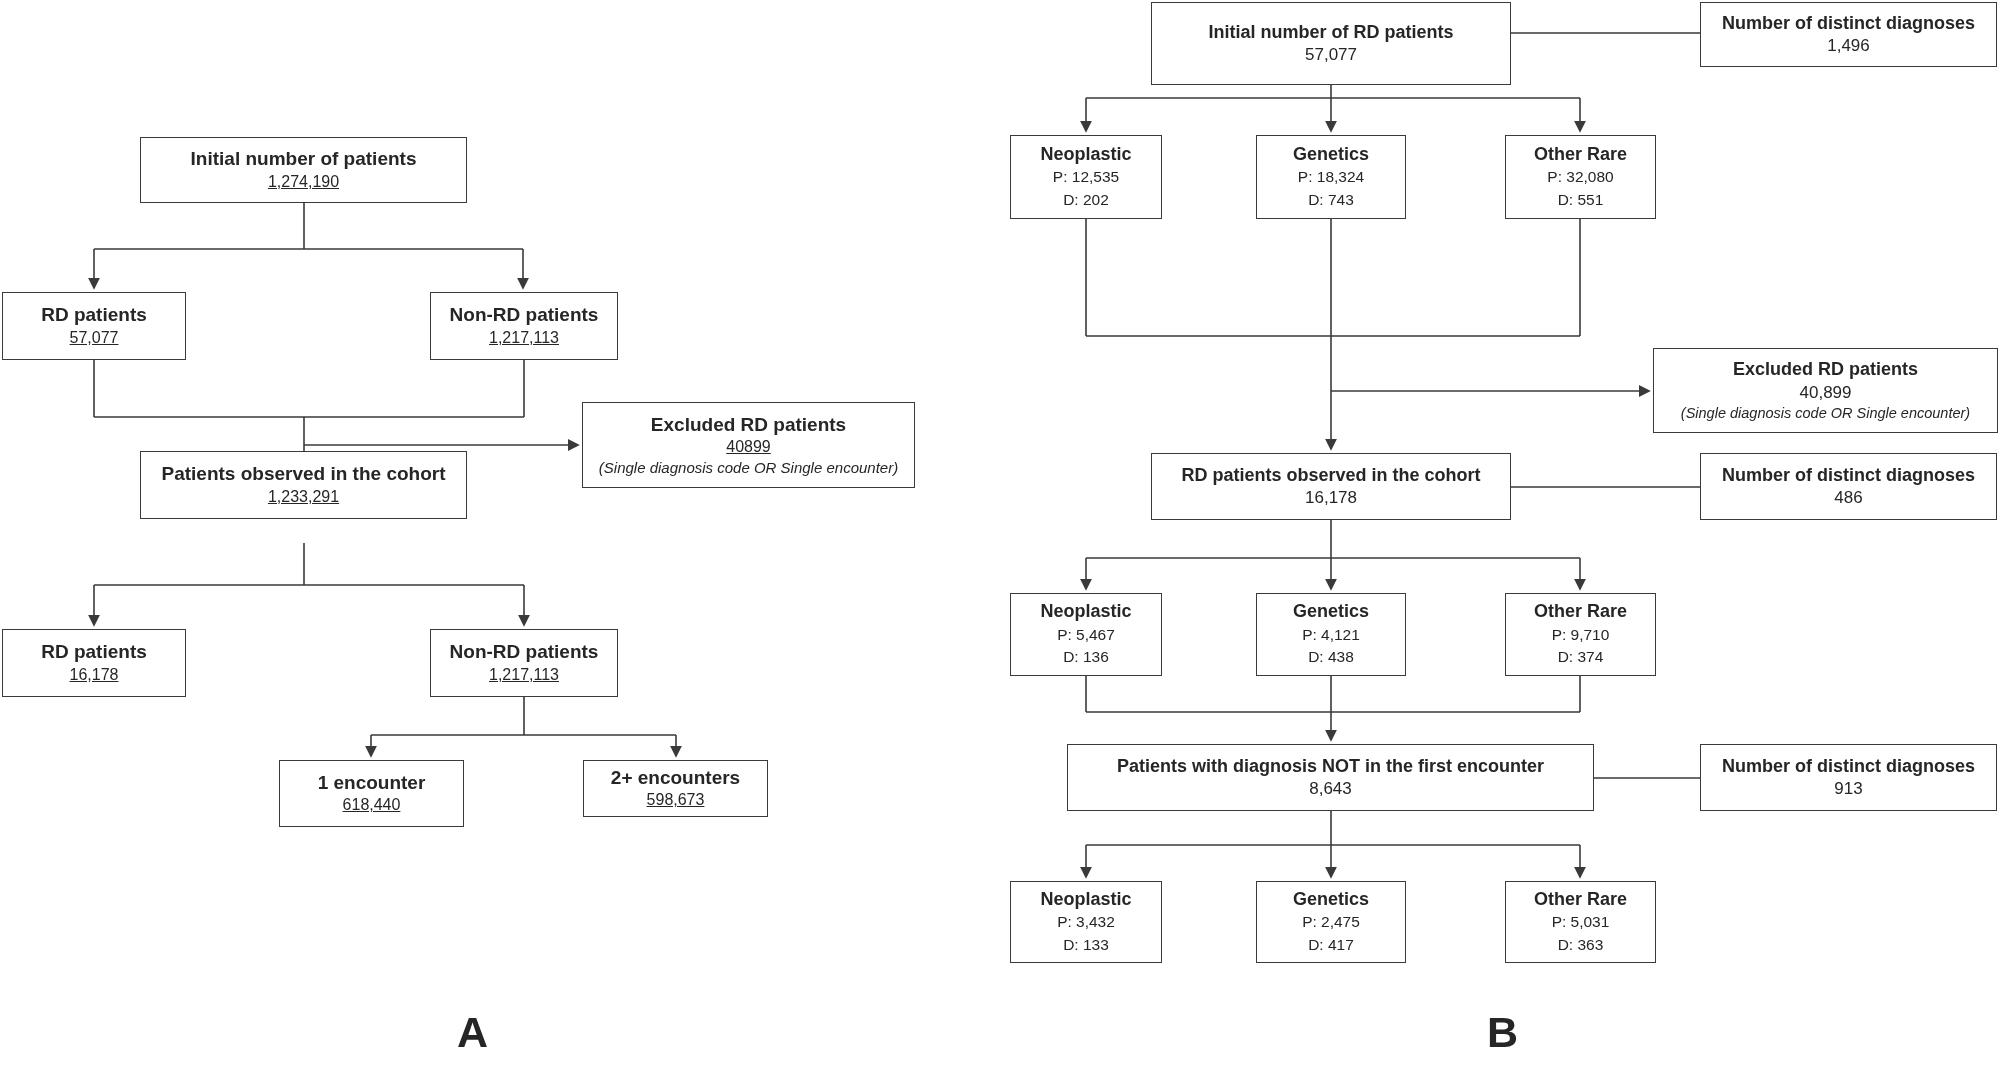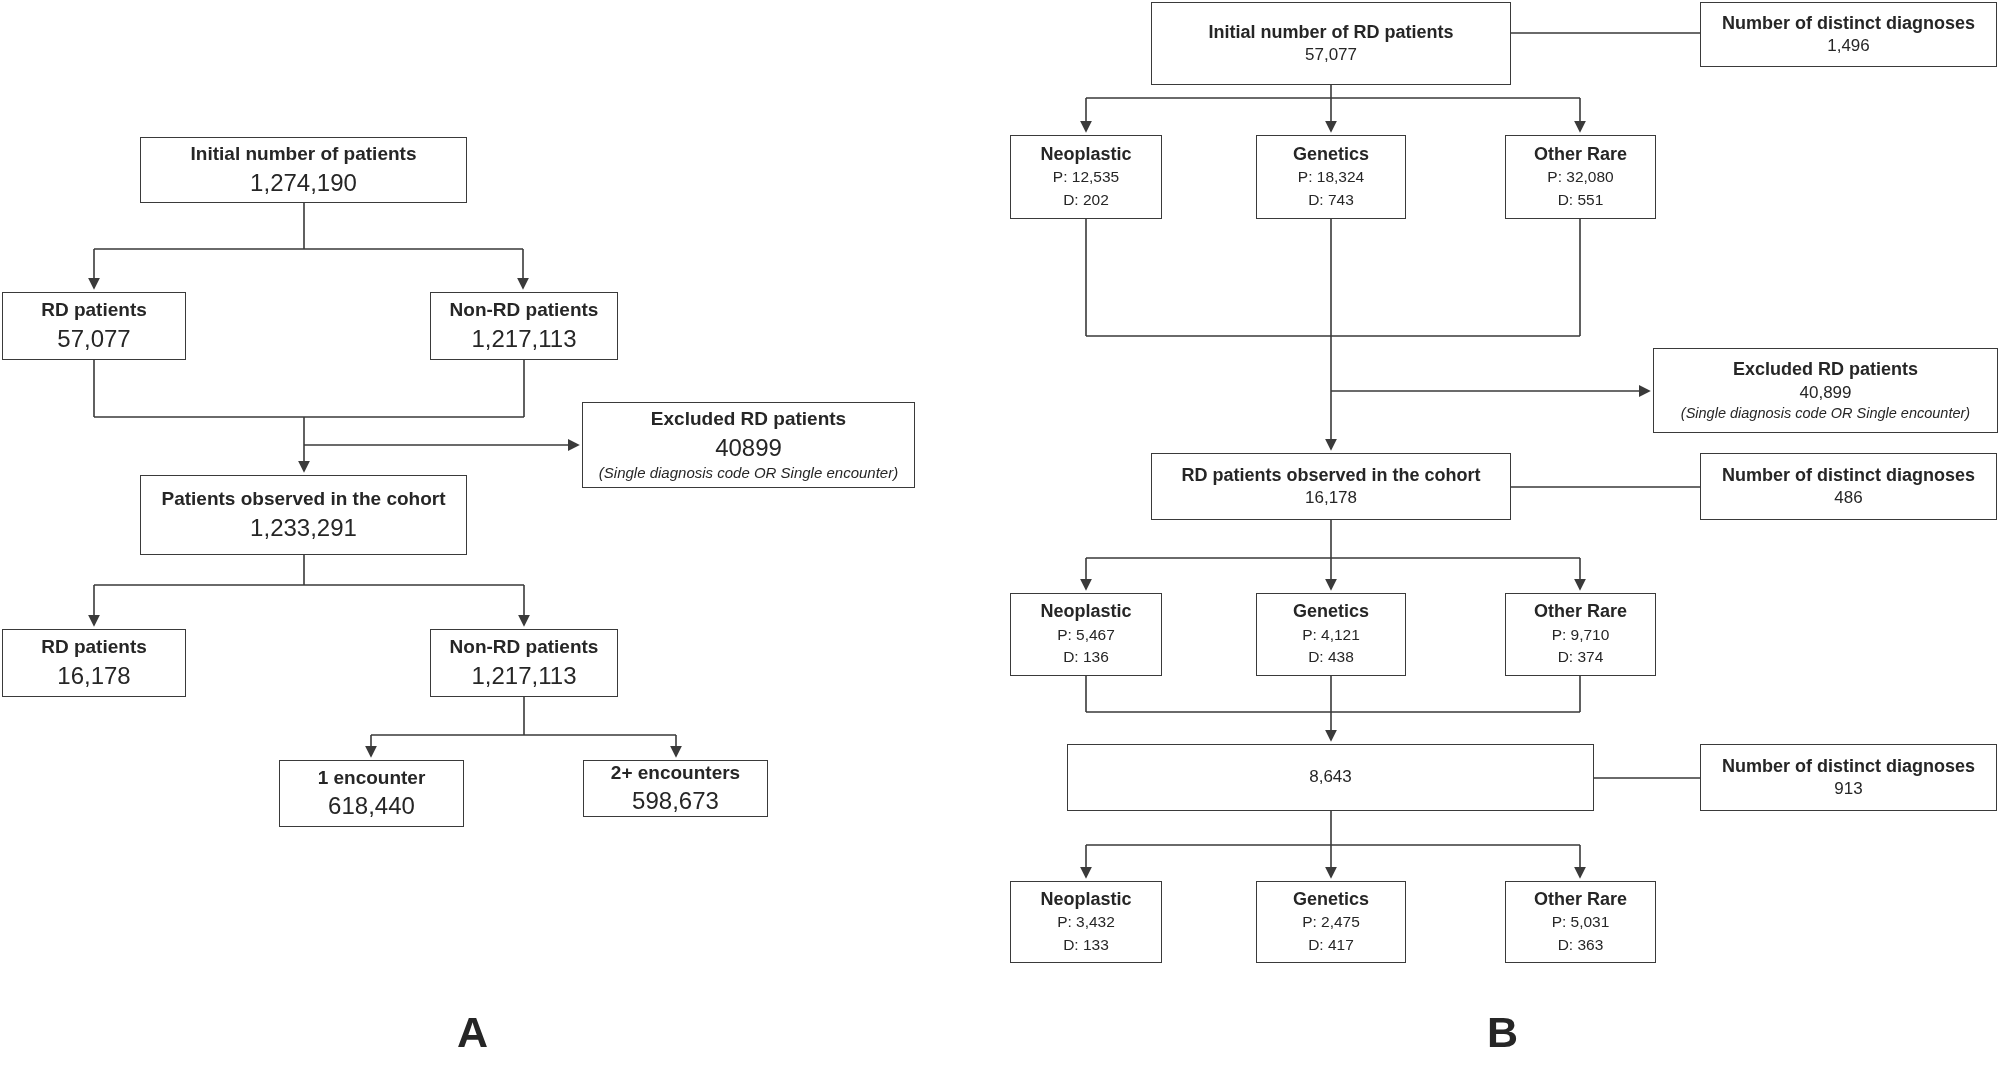--- a/index.html
+++ b/index.html
@@ -22,21 +22,21 @@
     border:1.6px solid var(--line);
     background:var(--background);
     display:flex;flex-direction:column;
     align-items:center;justify-content:center;
     text-align:center;
     z-index:1;
     line-height:1.3;
   }
   .t{font-weight:700;}
   .pa .t{font-size:19px;}
-  .pa .v{font-size:24px;}
+  .pa .v{font-size:16px;text-decoration:underline;}
   .pb .t{font-size:18px;}
   .pb .v{font-size:17px;}
   .cat .t{font-size:18px;text-align:center;}
   .cat .v{font-size:15.5px;line-height:1.45;}
   .n{font-style:italic;}
   .pa .n{font-size:15px;}
   .pb .n{font-size:14.5px;}
   .panel-label{
     position:absolute;z-index:1;
     font-size:43px;font-weight:600;
@@ -109,21 +109,21 @@
     <span class="t">Non-RD patients</span>
     <span class="v">1,217,113</span>
   </div>
 
   <div class="bx pa" style="left:582px;top:402px;width:333px;height:86px">
     <span class="t">Excluded RD patients</span>
     <span class="v">40899</span>
     <span class="n">(Single diagnosis code OR Single encounter)</span>
   </div>
 
-  <div class="bx pa" style="left:140px;top:475px;width:327px;height:80px">
+  <div class="bx pa" style="left:140px;top:451px;width:327px;height:68px">
     <span class="t">Patients observed in the cohort</span>
     <span class="v">1,233,291</span>
   </div>
 
   <div class="bx pa" style="left:2px;top:629px;width:184px;height:68px">
     <span class="t">RD patients</span>
     <span class="v">16,178</span>
   </div>
 
   <div class="bx pa" style="left:430px;top:629px;width:188px;height:68px">
@@ -195,20 +195,21 @@
     <span class="v">P: 4,121</span>
     <span class="v">D: 438</span>
   </div>
   <div class="bx pb cat" style="left:1505px;top:593px;width:151px;height:83px">
     <span class="t">Other Rare</span>
     <span class="v">P: 9,710</span>
     <span class="v">D: 374</span>
   </div>
 
   <div class="bx pb" style="left:1067px;top:744px;width:527px;height:67px">
+    <span class="t">Patients with diagnosis NOT in the first encounter</span>
     <span class="v">8,643</span>
   </div>
 
   <div class="bx pb" style="left:1700px;top:744px;width:297px;height:67px">
     <span class="t">Number of distinct diagnoses</span>
     <span class="v">913</span>
   </div>
 
   <div class="bx pb cat" style="left:1010px;top:881px;width:152px;height:82px">
     <span class="t">Neoplastic</span>

